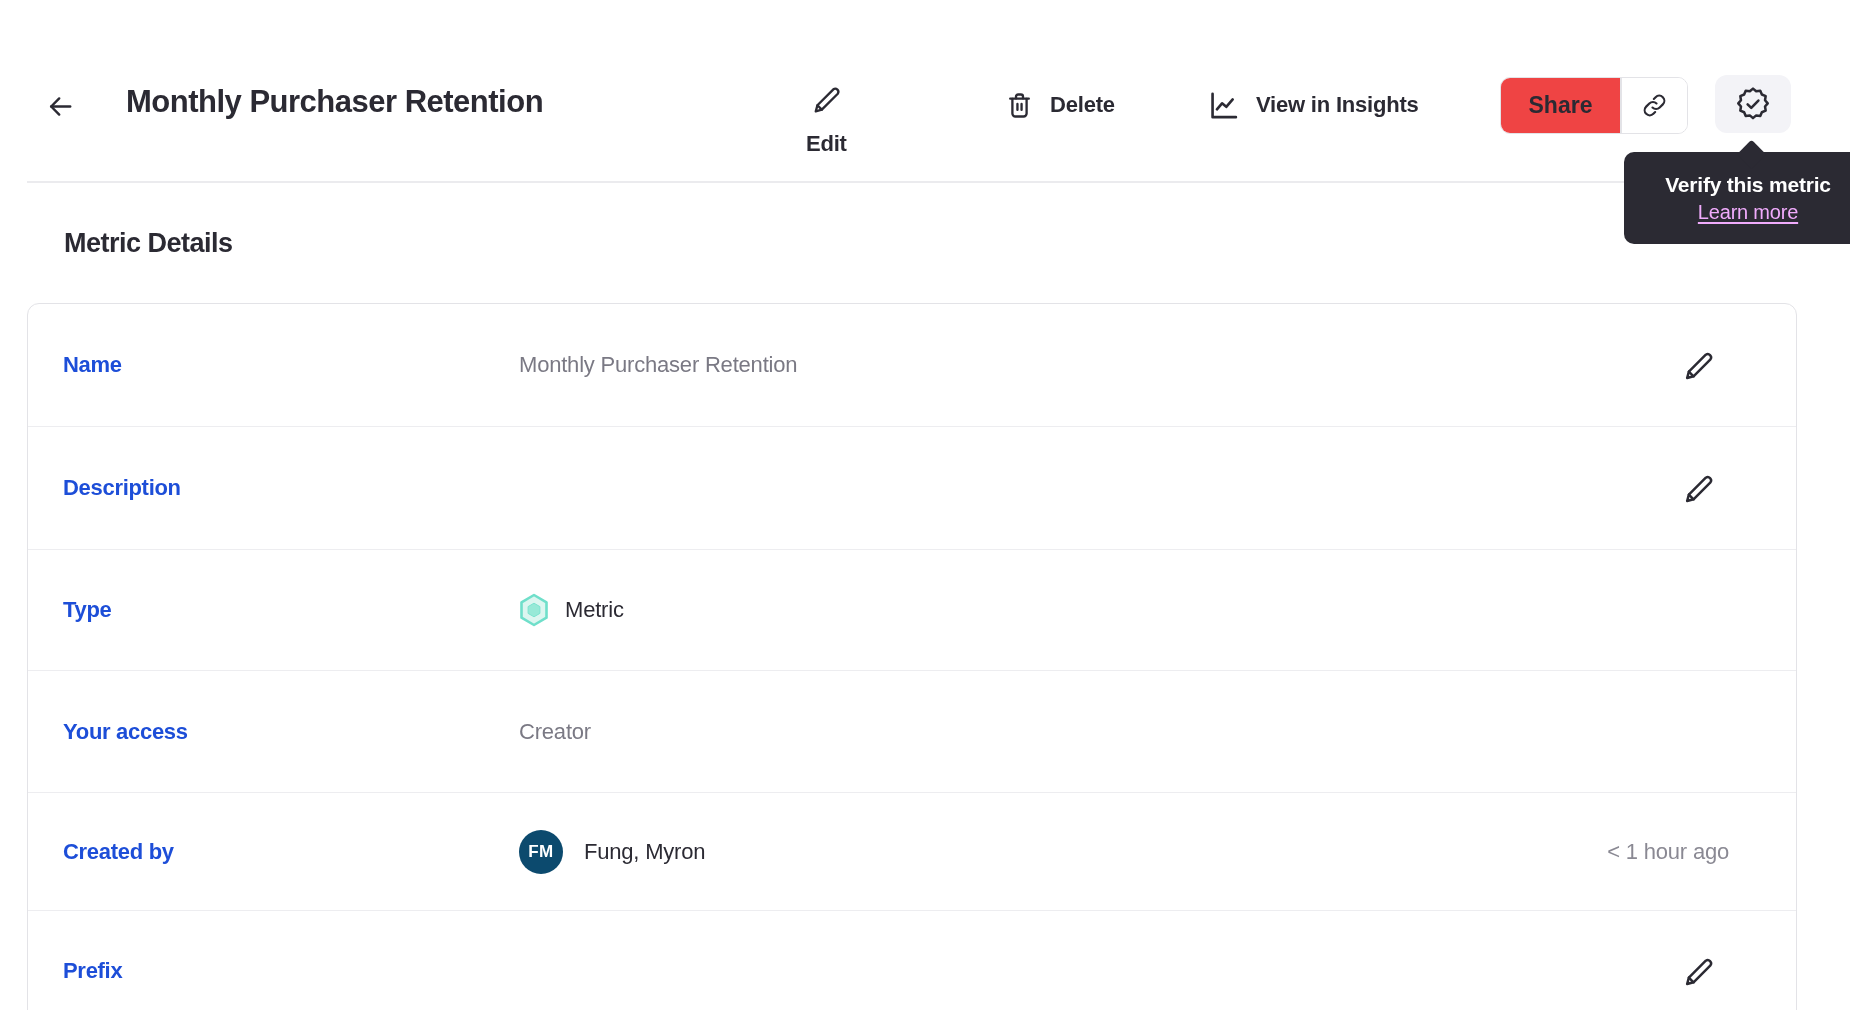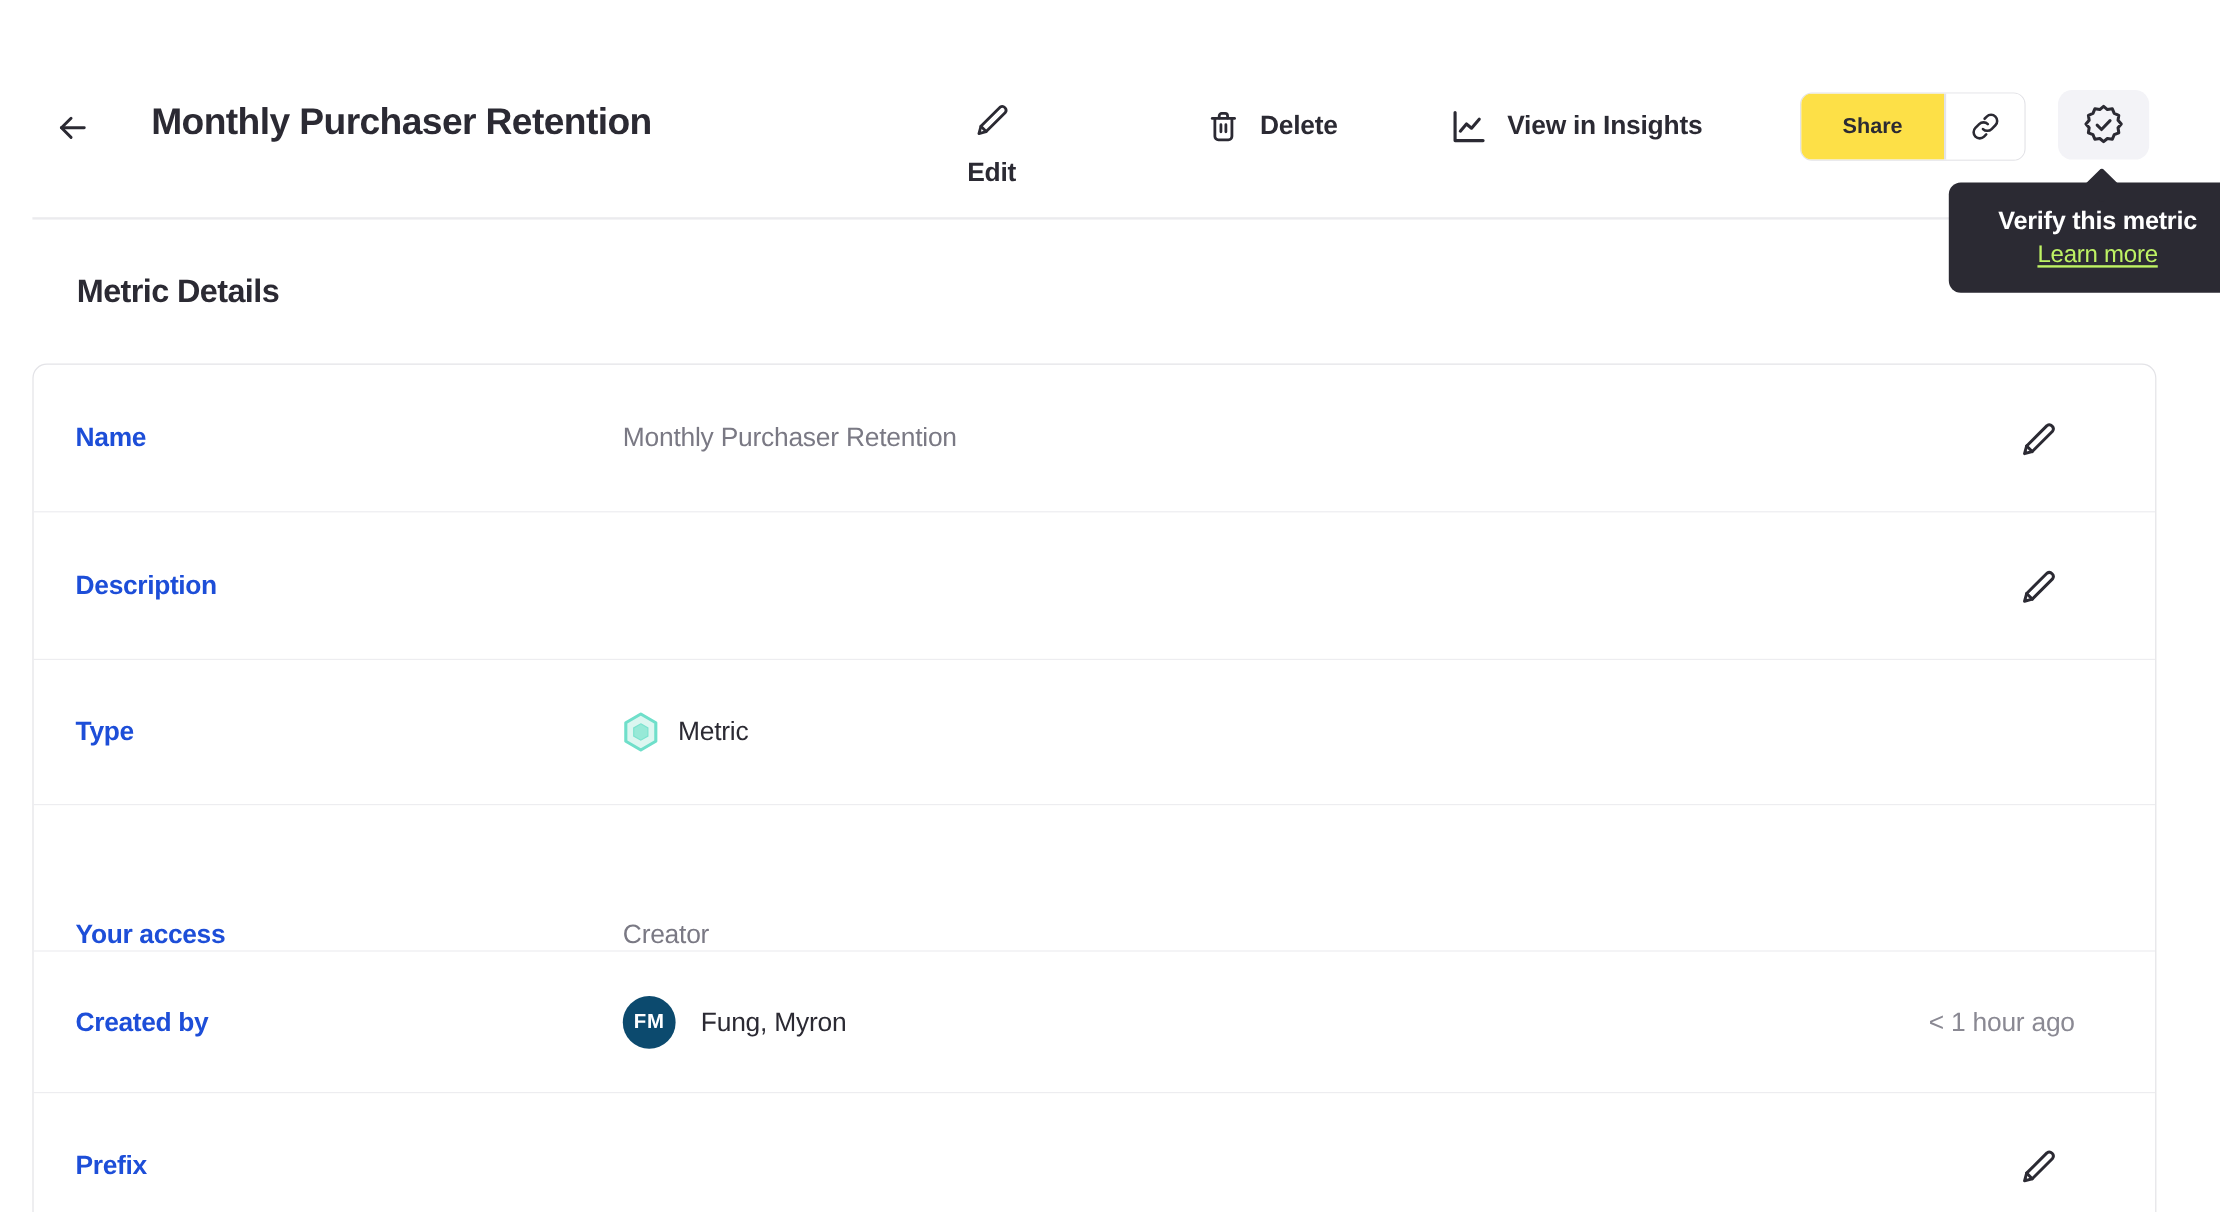--- a/index.html
+++ b/index.html
@@ -41,22 +41,22 @@
   .action-delete { left: 1004px; }
   .action-insights { left: 1206px; }
 
   .share-group {
     position: absolute; left: 1500px; top: 77px; height: 57px;
     display: flex; align-items: stretch;
     border: 1.5px solid #e3e3e7; border-radius: 10px;
     background: #ffffff; overflow: hidden;
   }
   .share-btn {
-    width: 119px; border: none; background: #fde047; cursor: pointer;
-    font-family: inherit; font-size: 18px; font-weight: 700; color: #2b2a33;
+    width: 119px; border: none; background: #ef4444; cursor: pointer;
+    font-family: inherit; font-size: 23px; font-weight: 700; color: #2b2a33;
   }
   .share-sep { width: 1.5px; background: #e3e3e7; }
   .link-btn {
     width: 65px; border: none; background: #ffffff; cursor: pointer;
     display: flex; align-items: center; justify-content: center; color: #2b2a33;
   }
   .badge-btn {
     position: absolute; left: 1715px; top: 75px; width: 76px; height: 58px;
     background: #f3f3f7; border: none; border-radius: 12px; cursor: pointer;
     display: flex; align-items: center; justify-content: center; color: #2b2a33;
@@ -69,21 +69,21 @@
     display: flex; flex-direction: column; align-items: center; justify-content: center;
     gap: 4px; text-align: center;
   }
   .tooltip::before {
     content: ""; position: absolute; top: -8px; left: 117px;
     width: 21px; height: 21px; background: #2b2a33;
     transform: rotate(45deg); border-radius: 3px;
   }
   .tooltip-title { font-size: 21px; font-weight: 700; color: #ffffff; letter-spacing: -0.2px; }
   .tooltip-link {
-    font-size: 20px; color: #bef264; text-decoration: underline;
+    font-size: 20px; color: #f0abfc; text-decoration: underline;
     text-underline-offset: 3px; cursor: pointer;
   }
 
   
   .section-title {
     position: absolute; left: 27px; top: 228px;
     font-size: 27px; font-weight: 700; color: #2b2a33; letter-spacing: -0.5px; margin-left: 37px;
   }
 
   
@@ -95,21 +95,21 @@
   .row {
     position: relative;
     display: flex; align-items: center;
     padding-left: 35px;
     border-bottom: 1.5px solid #ededf0;
   }
   .row:last-child { border-bottom: none; }
   .row-name        { height: 123px; }
   .row-type        { height: 121px; }
   .row-description { height: 123px; }
-  .row-access      { height: 122px; align-items: flex-end; }
+  .row-access      { height: 122px; }
   .row-created     { height: 118px; }
   .row-prefix      { height: 120px; }
 
   .row-label {
     width: 456px; flex-shrink: 0;
     font-size: 22px; font-weight: 700; color: #1d4ed8; letter-spacing: -0.3px;
   }
   .row-value { font-size: 22px; color: #7a7984; }
   .row-value.dark { color: #2b2a33; }
   .value-with-icon { display: flex; align-items: center; gap: 16px; }

